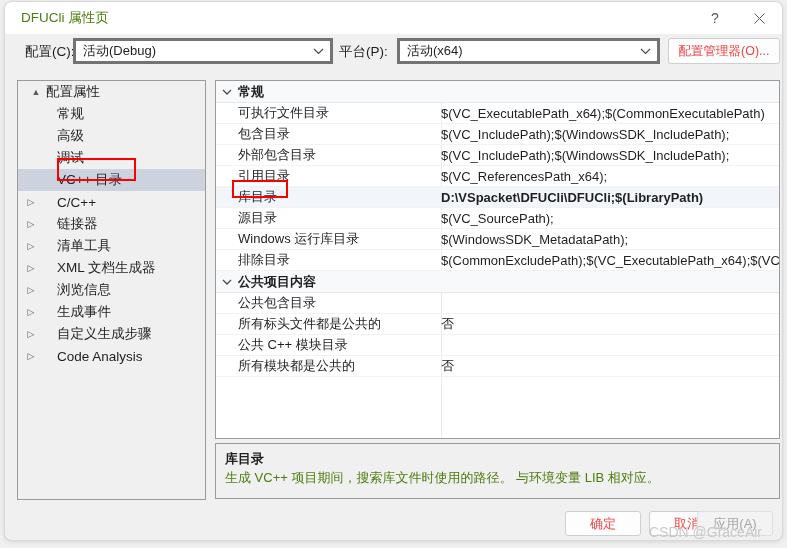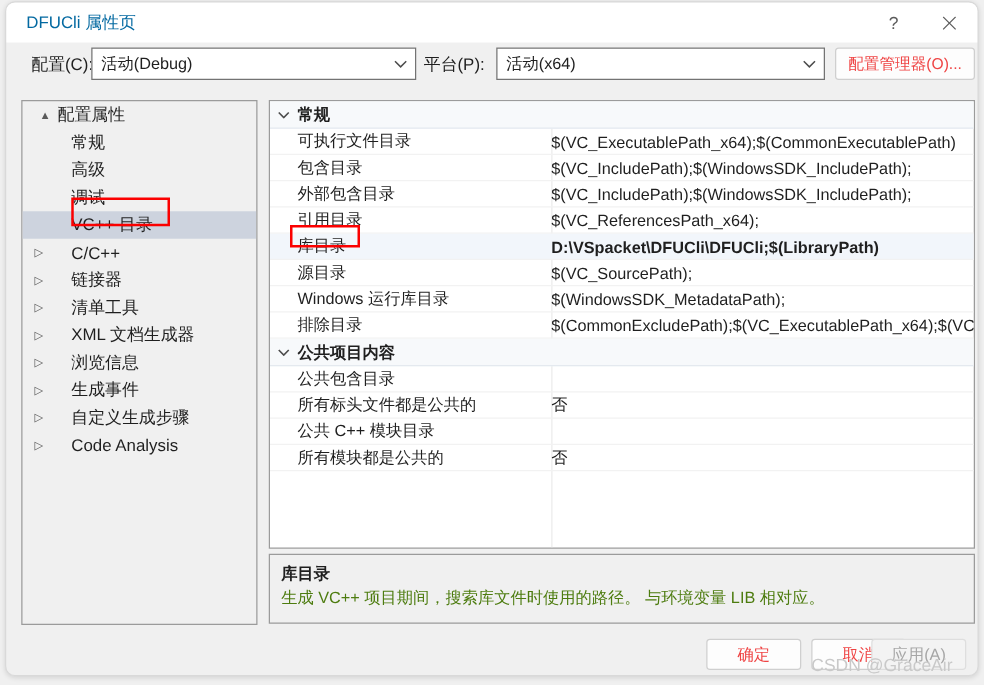--- a/index.html
+++ b/index.html
@@ -32,21 +32,21 @@
     position: absolute;
     left: 0; top: 0;
     width: 100%; height: 32px;
     background: #ffffff;
     box-sizing: border-box;
   }
   .title-text {
     position: absolute;
     left: 16px; top: 7px;
     font-size: 13.5px;
-    color: #0369a1;
+    color: #4d7c0f;
     white-space: nowrap;
   }
   .caption-btn {
     position: absolute;
     top: 0;
     width: 44px; height: 32px;
     display: flex; align-items: center; justify-content: center;
     font-size: 13px;
     color: #5a5a5a;
     cursor: default;
@@ -62,21 +62,21 @@
     font-size: 13.5px; color: #1f1f1f;
     top: 9px; white-space: nowrap;
   }
   .cfg-label.c1 { left: 20px; }
   .cfg-label.c2 { left: 334px; }
 
   .combo {
     position: absolute;
     top: 4px; height: 26px;
     background: #ffffff;
-    border: 1px solid #737373;
+    border: 3px solid #737373;
     box-sizing: border-box;
     display: flex; align-items: center;
     cursor: default;
   }
   .combo.cfg  { left: 68px;  width: 260px; }
   .combo.plat { left: 392px; width: 263px; }
   .combo .val {
     font-size: 13px; color: #1f1f1f;
     padding-left: 7px; flex: 1;
     white-space: nowrap; overflow: hidden;

